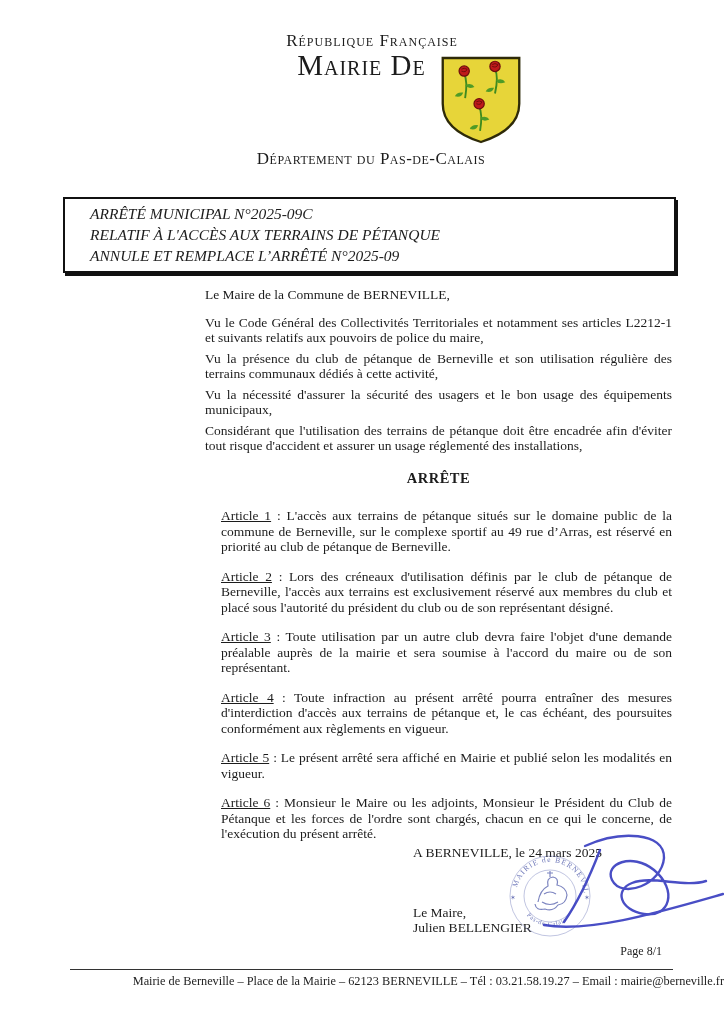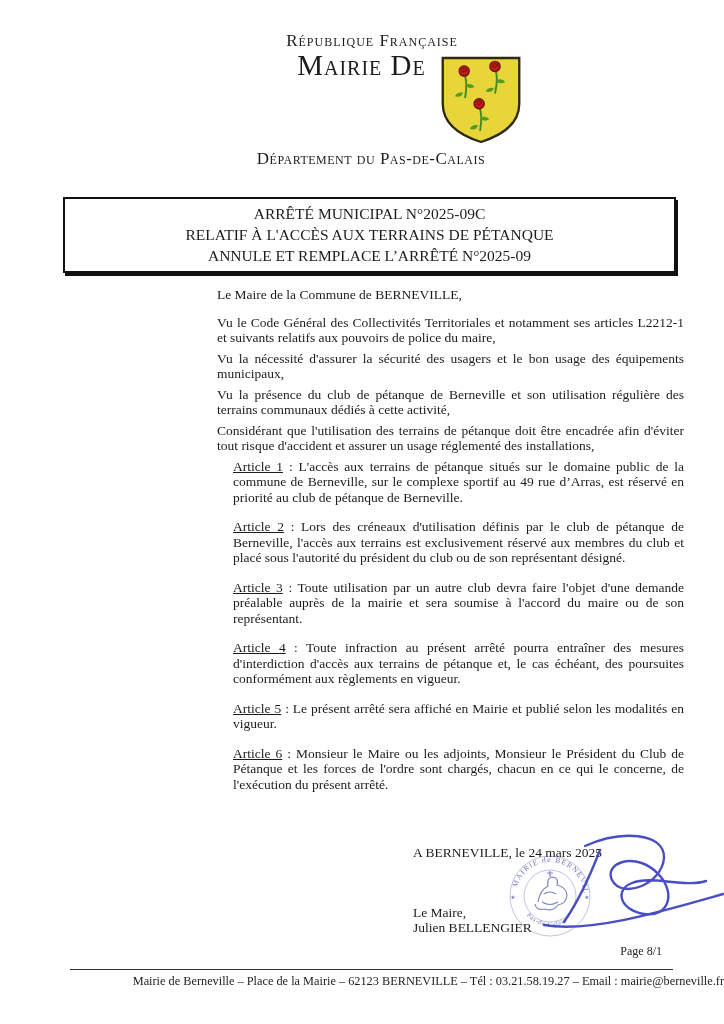--- a/index.html
+++ b/index.html
@@ -22,26 +22,26 @@
   .brand-text { font-variant:small-caps; font-size:29px; letter-spacing:1px; margin-top:-6px; }
   .coat { width:84px; height:90px; flex:0 0 auto; }
   .department {
     position:absolute; top:149px; left:0; width:100%; text-align:center;
     padding-left:18px; font-variant:small-caps; font-size:17px; letter-spacing:0.5px;
   }
   
   .title-box {
     position:absolute; top:197px; left:63px; width:613px;
     border:2px solid #111; box-shadow:2px 3px 0 0 #111;
-    padding:4px 8px 5px 8px; text-align:center;
-    font-size:15.5px; line-height:21px;
+    padding:4px 8px 5px 25px; 
+    font-size:15.5px; line-height:21px;font-style:italic;
   }
   
   .doc-body {
-    position:absolute; top:287px; left:217px; width:467px;
+    position:absolute; top:287px; left:205px; width:467px;
     font-size:13.5px; line-height:15.5px; text-align:justify;
   }
   .intro   { margin-bottom:12px; }
   .recital { margin-bottom:5px; }
   .decree  { text-align:center; font-weight:bold; font-size:14.5px;
              letter-spacing:0.5px; margin:17px 0 22px 0; }
   .article { margin-bottom:14px;margin-left:16px; }
   .article .lbl { text-decoration:underline; }
   
   .sign-block { position:absolute; top:845px; left:413px; width:290px;
@@ -95,24 +95,25 @@
 
   <div class="title-box">
     <div>ARRÊTÉ MUNICIPAL N°2025-09C</div>
     <div>RELATIF À L'ACCÈS AUX TERRAINS DE PÉTANQUE</div>
     <div>ANNULE ET REMPLACE L’ARRÊTÉ N°2025-09</div>
   </div>
 
   <div class="doc-body">
     <p class="intro">Le Maire de la Commune de BERNEVILLE,</p>
     <p class="recital">Vu le Code Général des Collectivités Territoriales et notamment ses articles L2212-1 et suivants relatifs aux pouvoirs de police du maire,</p>
+    <p class="recital">Vu la présence du club de pétanque de Berneville et son utilisation régulière des terrains communaux dédiés à cette activité,</p>
     <p class="recital">Vu la nécessité d'assurer la sécurité des usagers et le bon usage des équipements municipaux,</p>
-    <p class="recital">Vu la présence du club de pétanque de Berneville et son utilisation régulière des terrains communaux dédiés à cette activité,</p>
     <p class="recital">Considérant que l'utilisation des terrains de pétanque doit être encadrée afin d'éviter tout risque d'accident et assurer un usage réglementé des installations,</p>
 
+    <p class="decree">ARRÊTE</p>
 
     <p class="article">
       <span class="lbl">Article 1</span><span> : </span><span>L'accès aux terrains de pétanque situés sur le domaine public de la commune de Berneville, sur le complexe sportif au 49 rue d’Arras, est réservé en priorité au club de pétanque de Berneville.</span>
     </p>
     <p class="article">
       <span class="lbl">Article 2</span><span> : </span><span>Lors des créneaux d'utilisation définis par le club de pétanque de Berneville, l'accès aux terrains est exclusivement réservé aux membres du club et placé sous l'autorité du président du club ou de son représentant désigné.</span>
     </p>
     <p class="article">
       <span class="lbl">Article 3</span><span> : </span><span>Toute utilisation par un autre club devra faire l'objet d'une demande préalable auprès de la mairie et sera soumise à l'accord du maire ou de son représentant.</span>
     </p>

